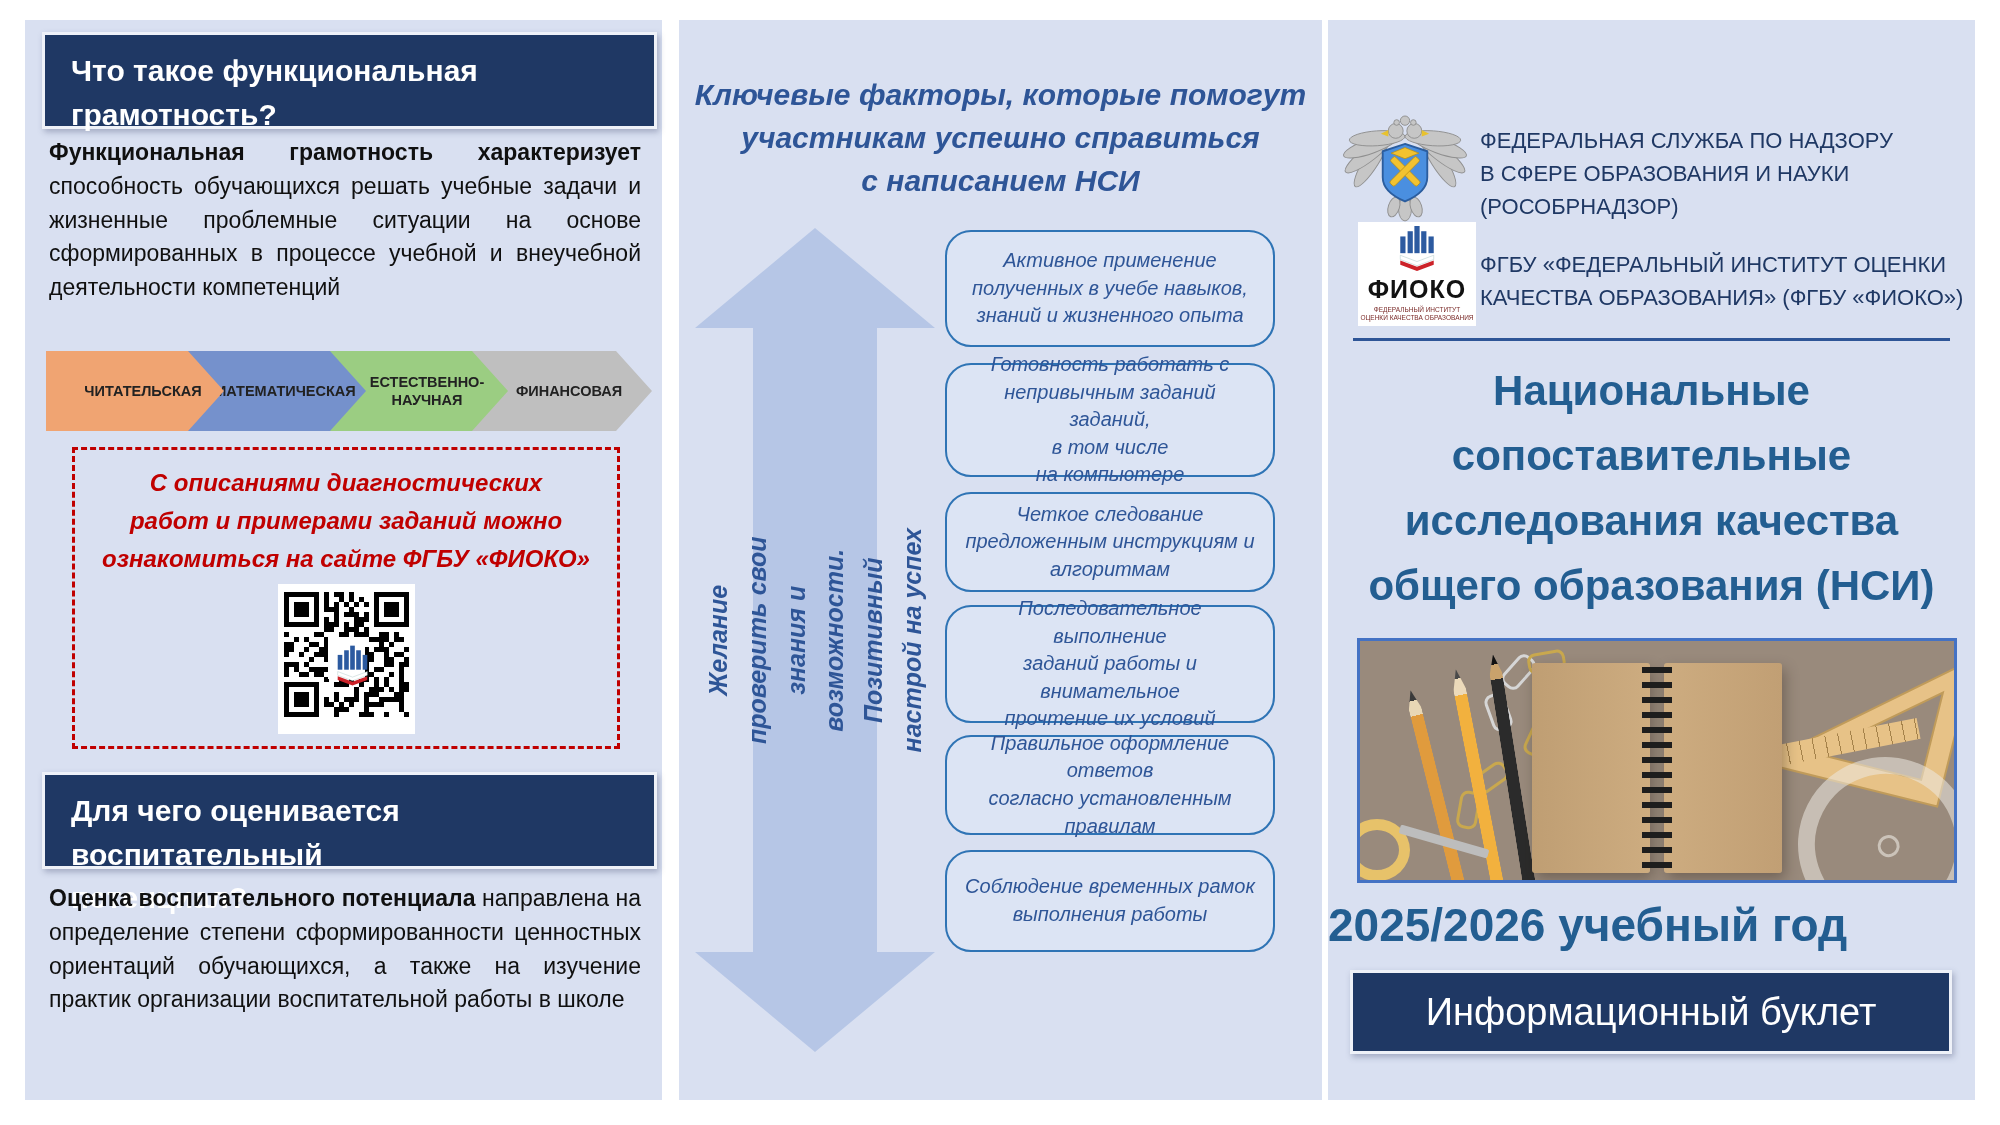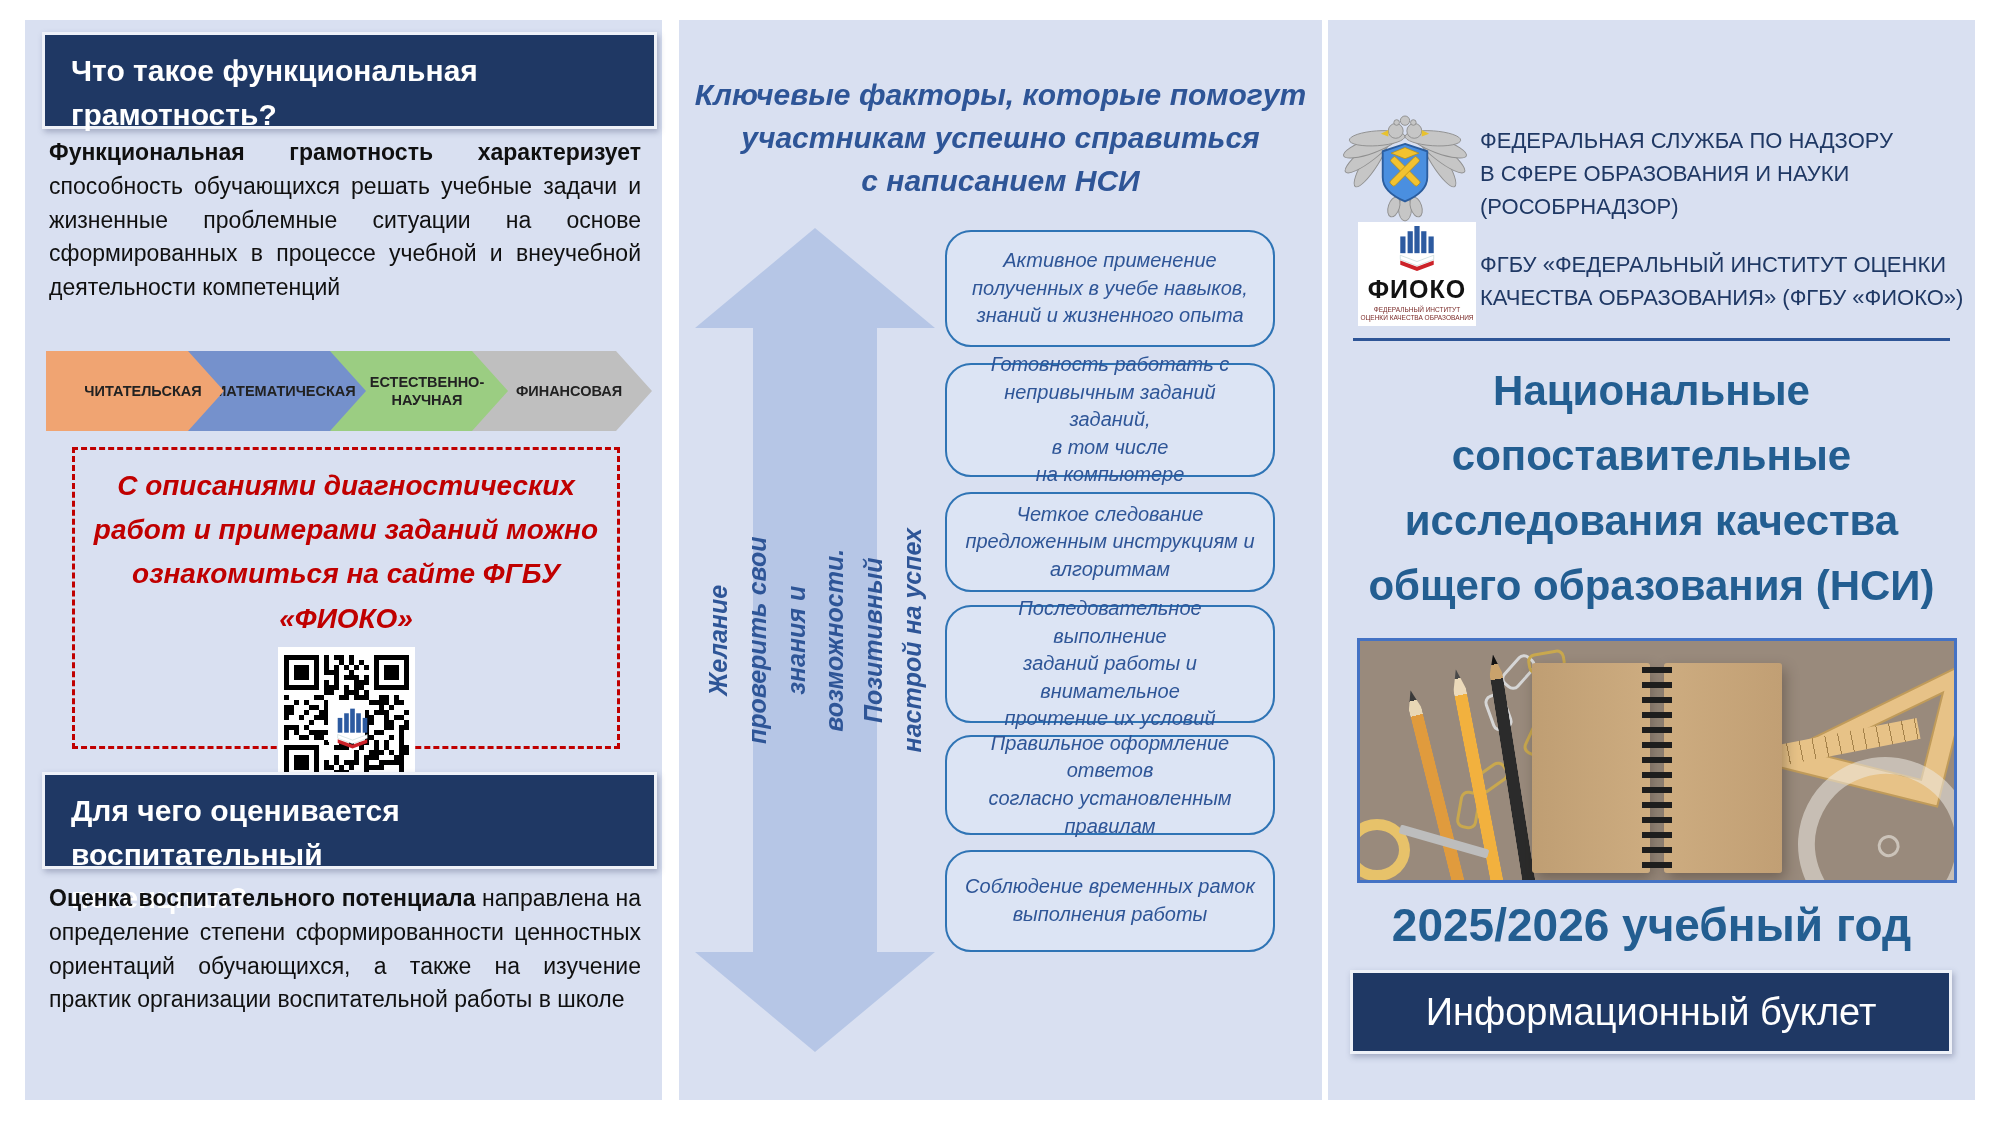--- a/index.html
+++ b/index.html
@@ -26,21 +26,21 @@
         font-size:14.5px;font-weight:bold;color:#222;text-align:center;line-height:1.25;}
   .chev-first{clip-path:polygon(0 0,calc(100% - 36px) 0,100% 50%,calc(100% - 36px) 100%,0 100%);justify-content:center;}
   .chev-mid{clip-path:polygon(0 0,calc(100% - 36px) 0,100% 50%,calc(100% - 36px) 100%,0 100%,36px 50%);}
   .chev span{display:block;padding-left:14px;}
   .c0{left:0;background:#f0a472;}
   .c1{left:142px;background:#7591cc;}
   .c2{left:284px;background:#9bcd82;}
   .c3{left:426px;background:#bfbfbf;}
   #dashedbox{position:absolute;left:47px;top:427px;width:548px;height:302px;
              border:3px dashed #c00000;box-sizing:border-box;text-align:center;}
-  #note{margin-top:14px;font-size:28px;font-style:italic;font-weight:bold;color:#c00000;line-height:1.58;}
+  #note{margin-top:14px;font-size:24px;font-style:italic;font-weight:bold;color:#c00000;line-height:1.58;}
   #qr{position:relative;display:inline-block;margin-top:6px;width:137px;height:150px;background:#ffffff;}
   #qr svg{position:absolute;left:6px;top:8px;}
   #qr .qr-logo{position:absolute;left:50px;top:53px;width:37px;height:42px;background:#ffffff;}
   
   #mid-heading{position:absolute;top:26px;left:0;width:100%;text-align:center;color:#2e5597;
                font-size:30px;font-weight:bold;font-style:italic;line-height:1.43;margin-top:28px;}
   #big-arrow{position:absolute;left:16px;top:208px;width:240px;height:824px;}
   #arrow-label{position:absolute;left:16px;top:208px;width:240px;height:824px;display:flex;
                align-items:center;justify-content:center;}
   #arrow-label .rot{transform:rotate(-90deg);width:790px;text-align:center;color:#2e5597;
@@ -90,21 +90,21 @@
   .k5{left:120px;top:118px;transform:rotate(55deg);border-color:#c9a84e;} .k6{left:98px;top:150px;transform:rotate(10deg);border-color:#c9a84e;}
   #sc-ring{position:absolute;left:-16px;top:178px;width:44px;height:40px;border:11px solid #e7c26a;border-radius:50%;}
   #sc-blade{position:absolute;left:38px;top:196px;width:92px;height:9px;background:#bdbdbd;transform:rotate(16deg);border-radius:2px;}
   #tri{position:absolute;left:408px;top:-14px;width:200px;height:170px;transform:rotate(14deg);}
   #rul{position:absolute;left:402px;top:92px;width:158px;height:21px;transform:rotate(-11deg);
        background:repeating-linear-gradient(90deg,#e7c287 0 12px,#a5824a 12px 13px);}
   #prot{position:absolute;left:438px;top:116px;width:175px;height:175px;border-radius:50%;
         border:17px solid rgba(236,233,226,.55);box-sizing:border-box;transform:rotate(-18deg);}
   #prot::after{content:"";position:absolute;left:62px;top:62px;width:16px;height:16px;border-radius:50%;
         border:3px solid rgba(236,233,226,.6);}
-  #year{position:absolute;top:878px;left:0;width:100%;text-align:center;color:#235e91;
+  #year{position:absolute;top:878px;left:0;width:100%;text-align:left;color:#235e91;
         font-size:46px;font-weight:bold;}
   #booklet{left:22px;top:950px;width:602px;height:84px;display:flex;align-items:center;justify-content:center;
         font-size:38px;font-weight:normal;}
 </style>
 </head>
 <body>
 
 <div id="page">
 
   <div class="panel" id="panel-left">

